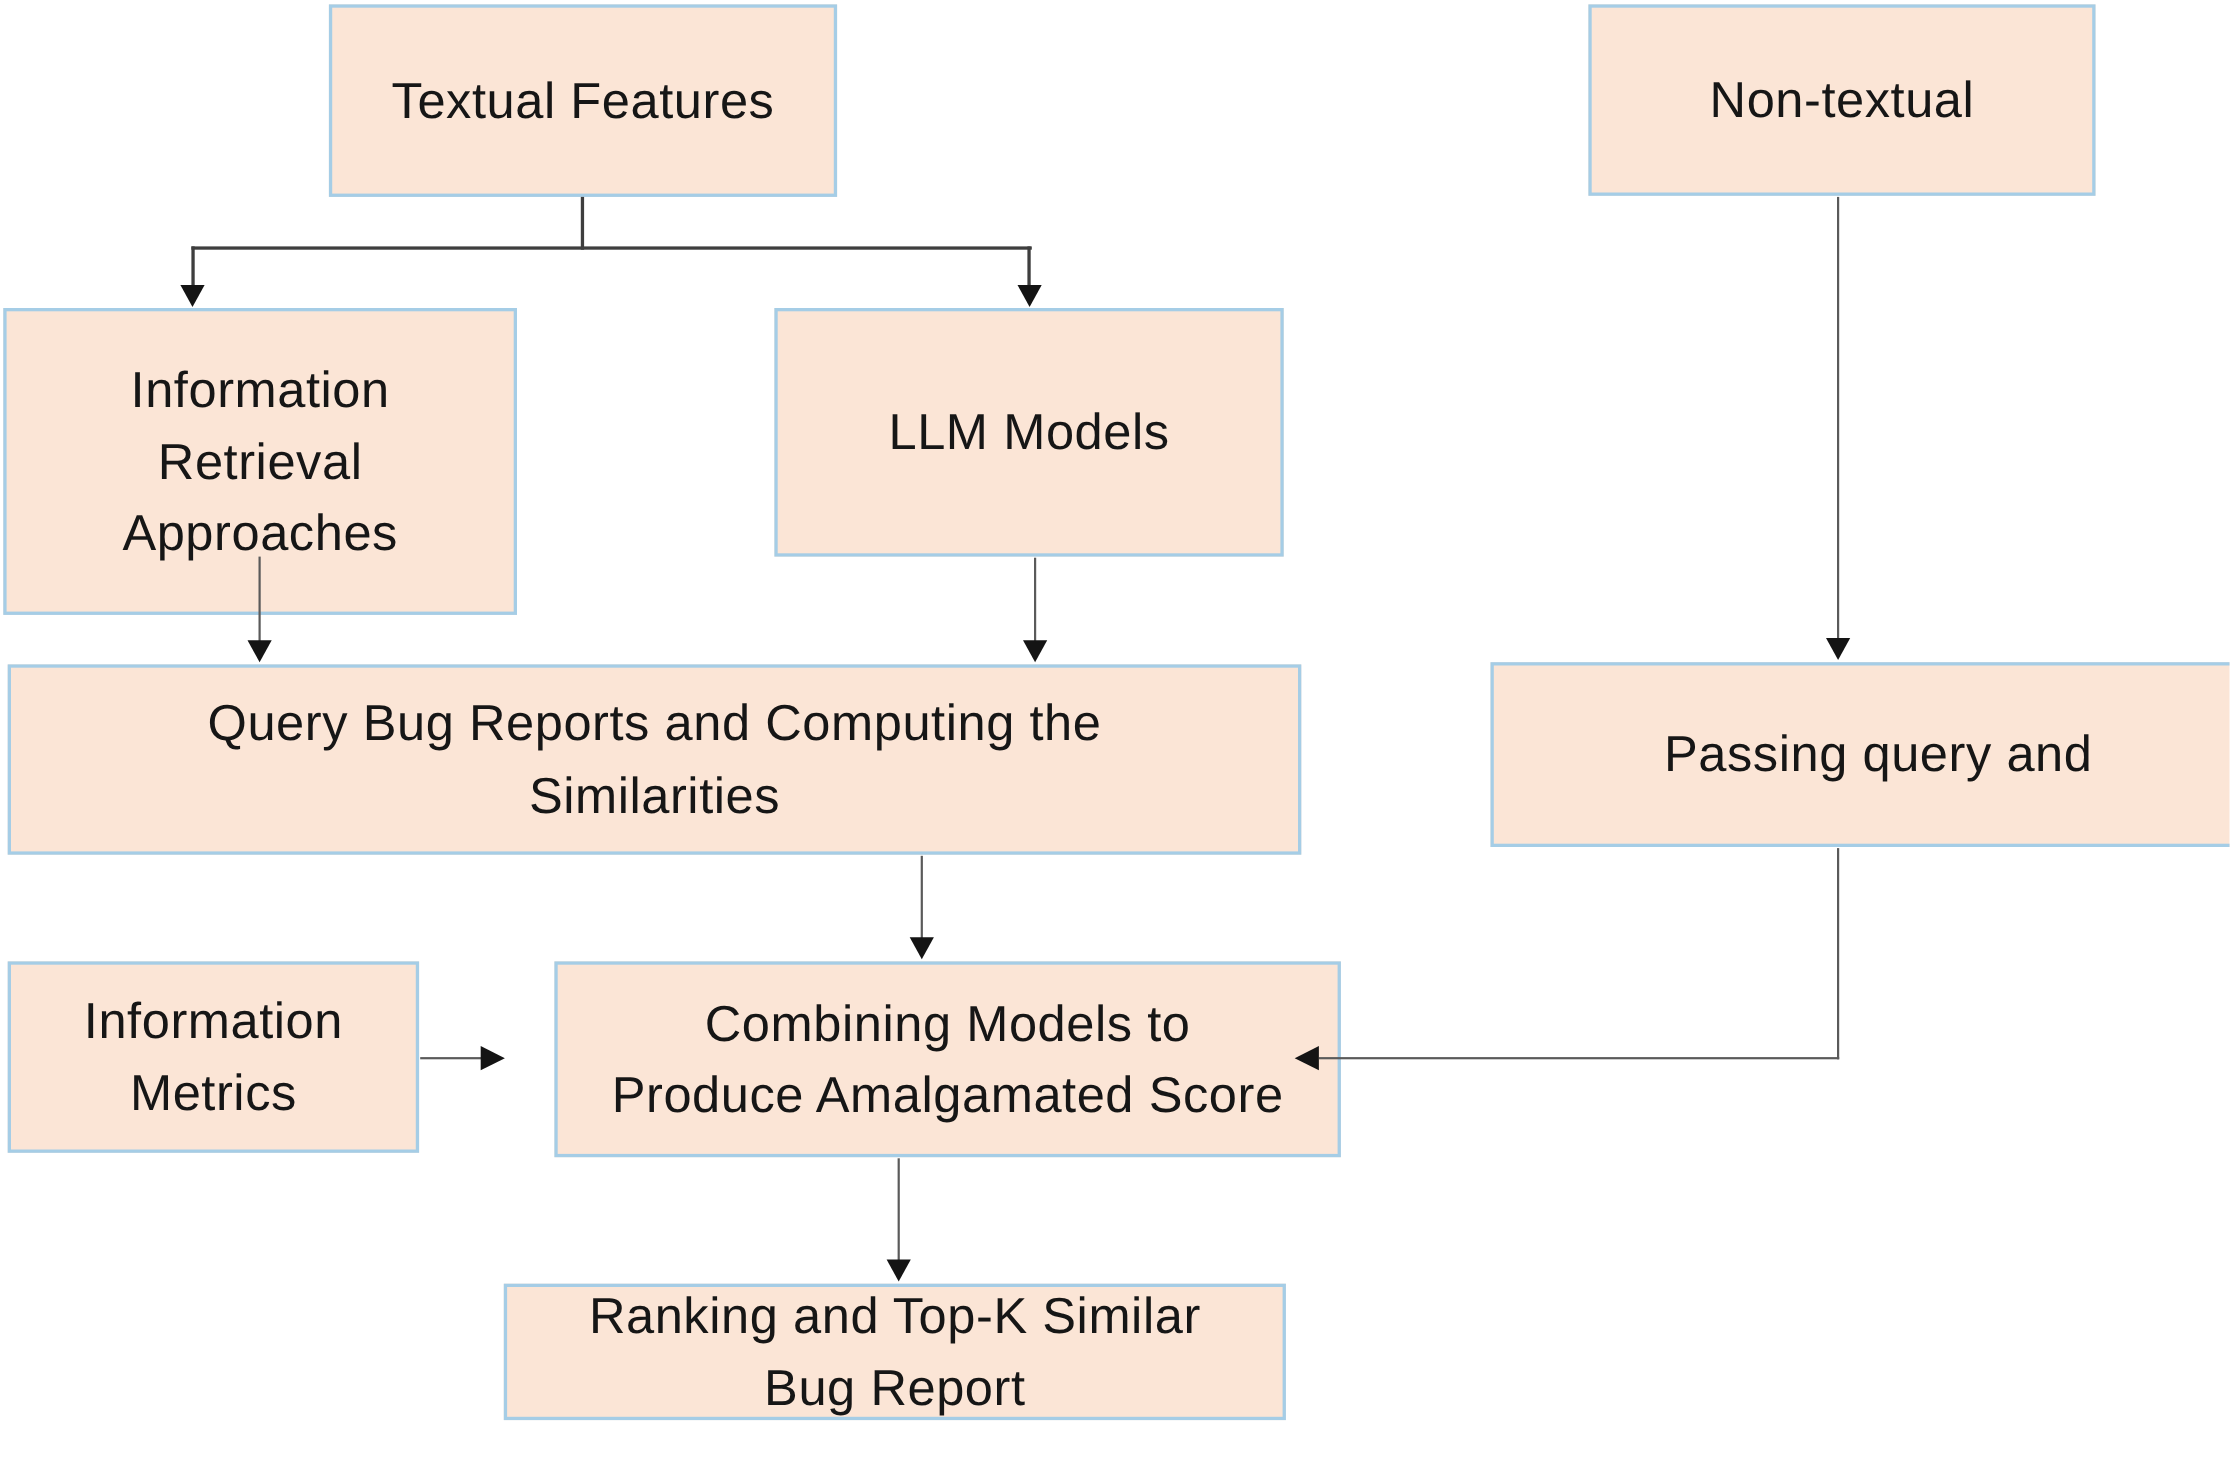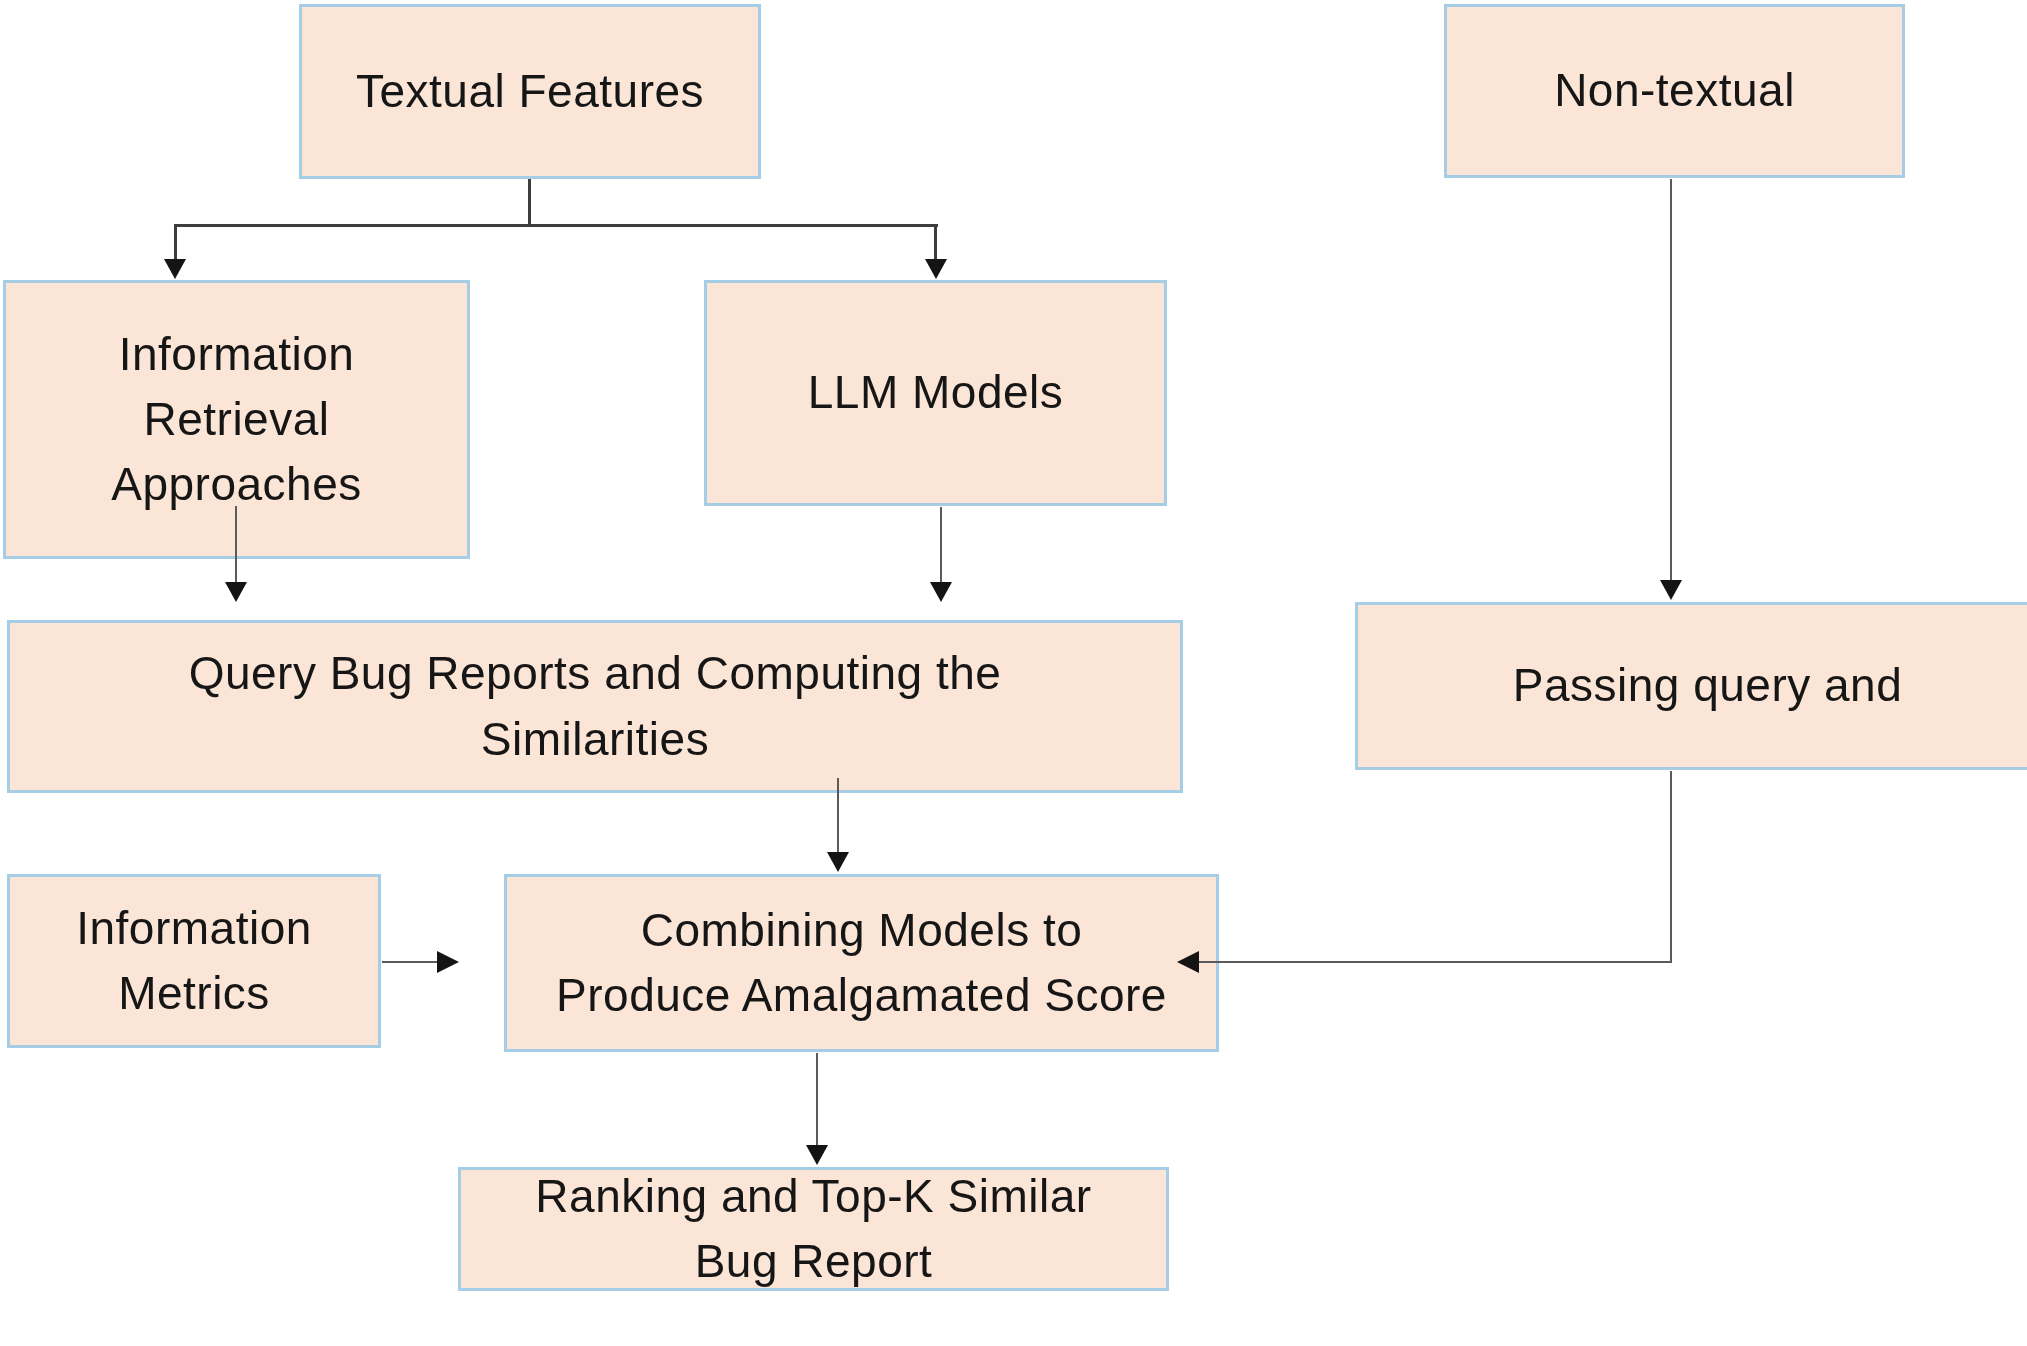--- a/index.html
+++ b/index.html
@@ -55,21 +55,21 @@
     border-top: 11px solid transparent;
     border-bottom: 11px solid transparent;
     border-right: 22px solid #141414;
   }
 
   
   #n-textual     { left: 299px;  top: 4px;    width: 462px; height: 175px; }
   #n-nontextual  { left: 1444px; top: 4px;    width: 461px; height: 174px; }
   #n-ir          { left: 3px;    top: 280px;  width: 467px; height: 279px; }
   #n-llm         { left: 704px;  top: 280px;  width: 463px; height: 226px; }
-  #n-query       { left: 7px;    top: 620px;  width: 1176px; height: 173px; }
+  #n-query       { left: 7px;    top: 604px;  width: 1176px; height: 173px; }
   #n-passing     { left: 1320px; top: 602px;  width: 705px; height: 168px; margin-left: 35px; }
   #n-validation  { left: 7px;    top: 874px;  width: 374px; height: 174px; }
   #n-combining   { left: 460px;  top: 874px;  width: 715px; height: 178px; margin-left: 44px; }
   #n-ranking     { left: 458px;  top: 1167px; width: 711px; height: 124px; }
 </style>
 </head>
 <body>
 
 <div id="canvas">
 

